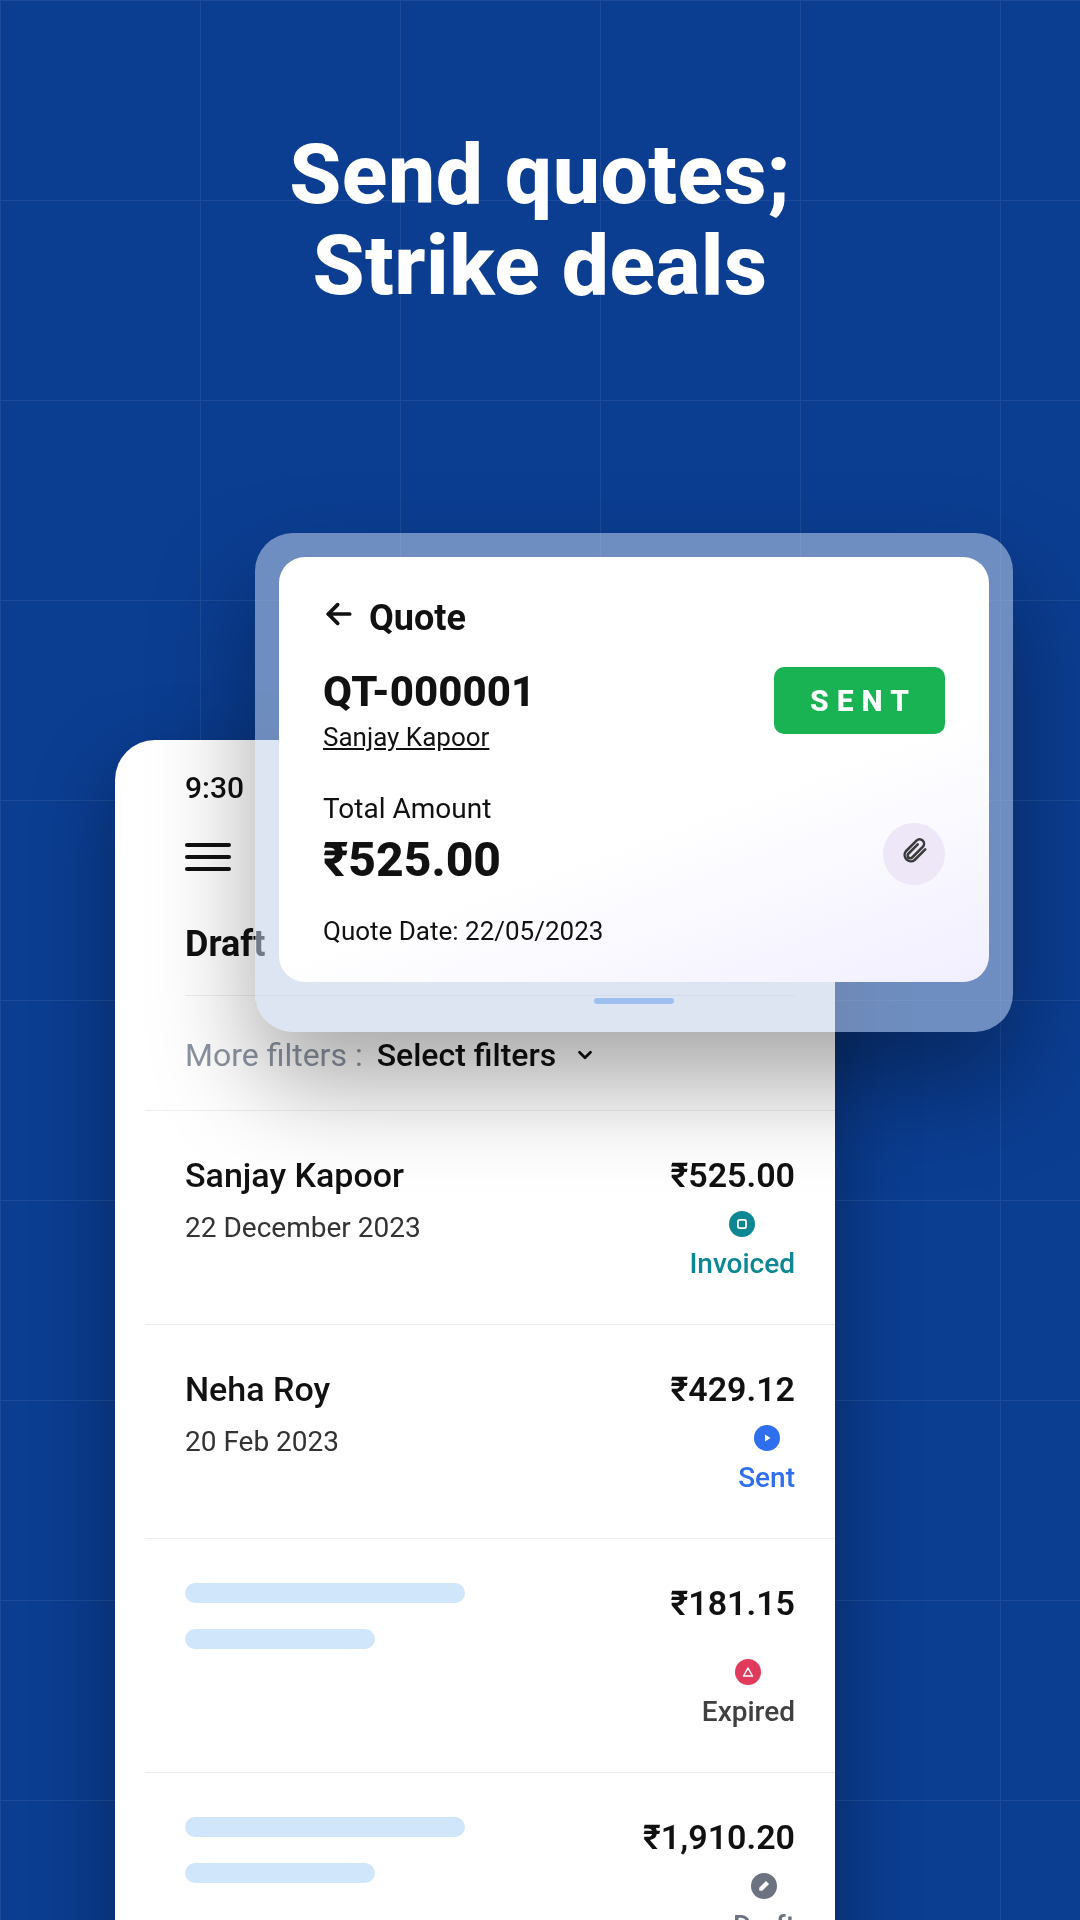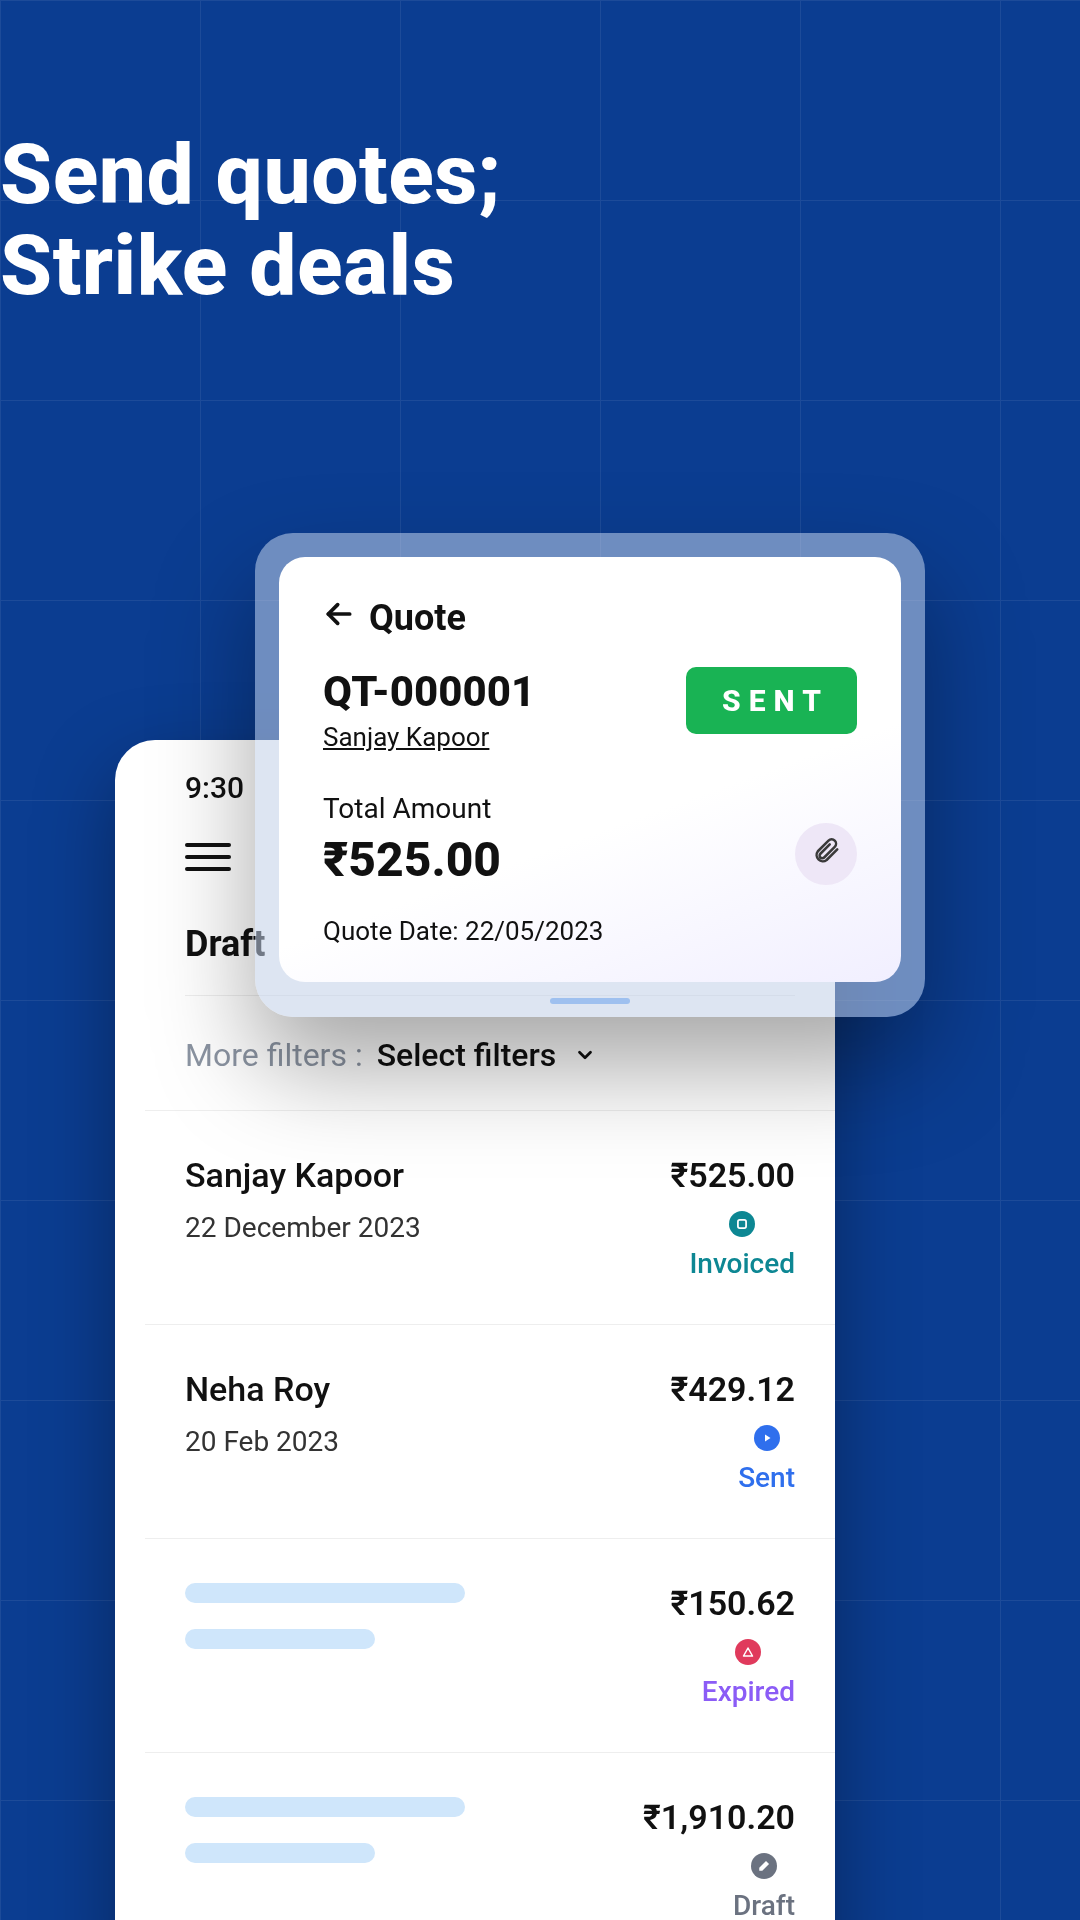--- a/index.html
+++ b/index.html
@@ -18,20 +18,21 @@
       opacity: 0.07;
       background-image:
         linear-gradient(#fff 1px, transparent 1px),
         linear-gradient(90deg, #fff 1px, transparent 1px);
       background-size: 200px 200px;
     }
     .headline {
       position: absolute;
       top: 130px;
       left: 0; right: 0;
+      text-align: center;
       color: #fff;
       font-weight: 800;
       font-size: 84px;
       line-height: 1.08;
       letter-spacing: 0.5px;
     }
     
     .phone {
       position: absolute;
       top: 740px;
@@ -88,21 +89,21 @@
       justify-content: space-between;
       align-items: flex-start;
     }
     .li-left .name { font-size: 34px; font-weight: 500; color: #111; margin-bottom: 16px; }
     .li-left .date { font-size: 28px; color: #333; }
     .li-right { text-align: right; }
     .li-right .amount { font-size: 34px; font-weight: 600; color: #111; margin-bottom: 16px; }
     .li-right .status { font-size: 28px; font-weight: 500; display: inline-flex; align-items: center; gap: 10px; flex-direction: column; }
     .status-invoiced { color: #0d8793; }
     .status-sent { color: #2f6fed; }
-    .status-expired { color: #8b5cf6; }
+    .status-expired { color: #404040; margin-top: 20px; }
     .status-draft { color: #6b7280; }
     .status-dot {
       width: 26px; height: 26px;
       border-radius: 50%;
       display: inline-flex;
       align-items: center;
       justify-content: center;
       color: #fff;
       font-size: 14px;
     }
@@ -117,22 +118,22 @@
     .skeleton-short {
       width: 190px; height: 20px; border-radius: 10px;
       background: #cfe6fb;
     }
 
     
     .quote-wrapper {
       position: absolute;
       top: 533px;
       left: 255px;
-      width: 670px;
-      padding: 24px 24px 13px 24px;
+      width: 758px;
+      padding: 24px 24px 28px 24px;
       border-radius: 38px;
       background: rgba(193, 207, 232, 0.55);
       box-shadow: 0 50px 100px rgba(0,0,0,0.35);
     }
     .quote-card {
       background: linear-gradient(160deg, #ffffff 60%, #f1efff 100%);
       border-radius: 26px;
       padding: 40px 44px 36px 44px;
     }
     .quote-head { display: flex; align-items: center; gap: 14px; margin-bottom: 28px; }
@@ -233,21 +234,21 @@
       </div>
     </div>
   </div>
 
   <div class="list-item">
     <div class="li-left">
       <div class="skeleton-long"></div>
       <div class="skeleton-short"></div>
     </div>
     <div class="li-right">
-      <div class="amount">₹150.62</div>
+      <div class="amount">₹181.15</div>
       <div class="status status-expired">
         <span class="status-dot dot-red">
           <svg width="12" height="12" viewBox="0 0 24 24" fill="none" stroke="#fff" stroke-width="3" stroke-linejoin="round">
               <polygon points="12,4 21,20 3,20"></polygon>
             </svg>
         </span>
         <span>Expired</span>
       </div>
     </div>
   </div>

